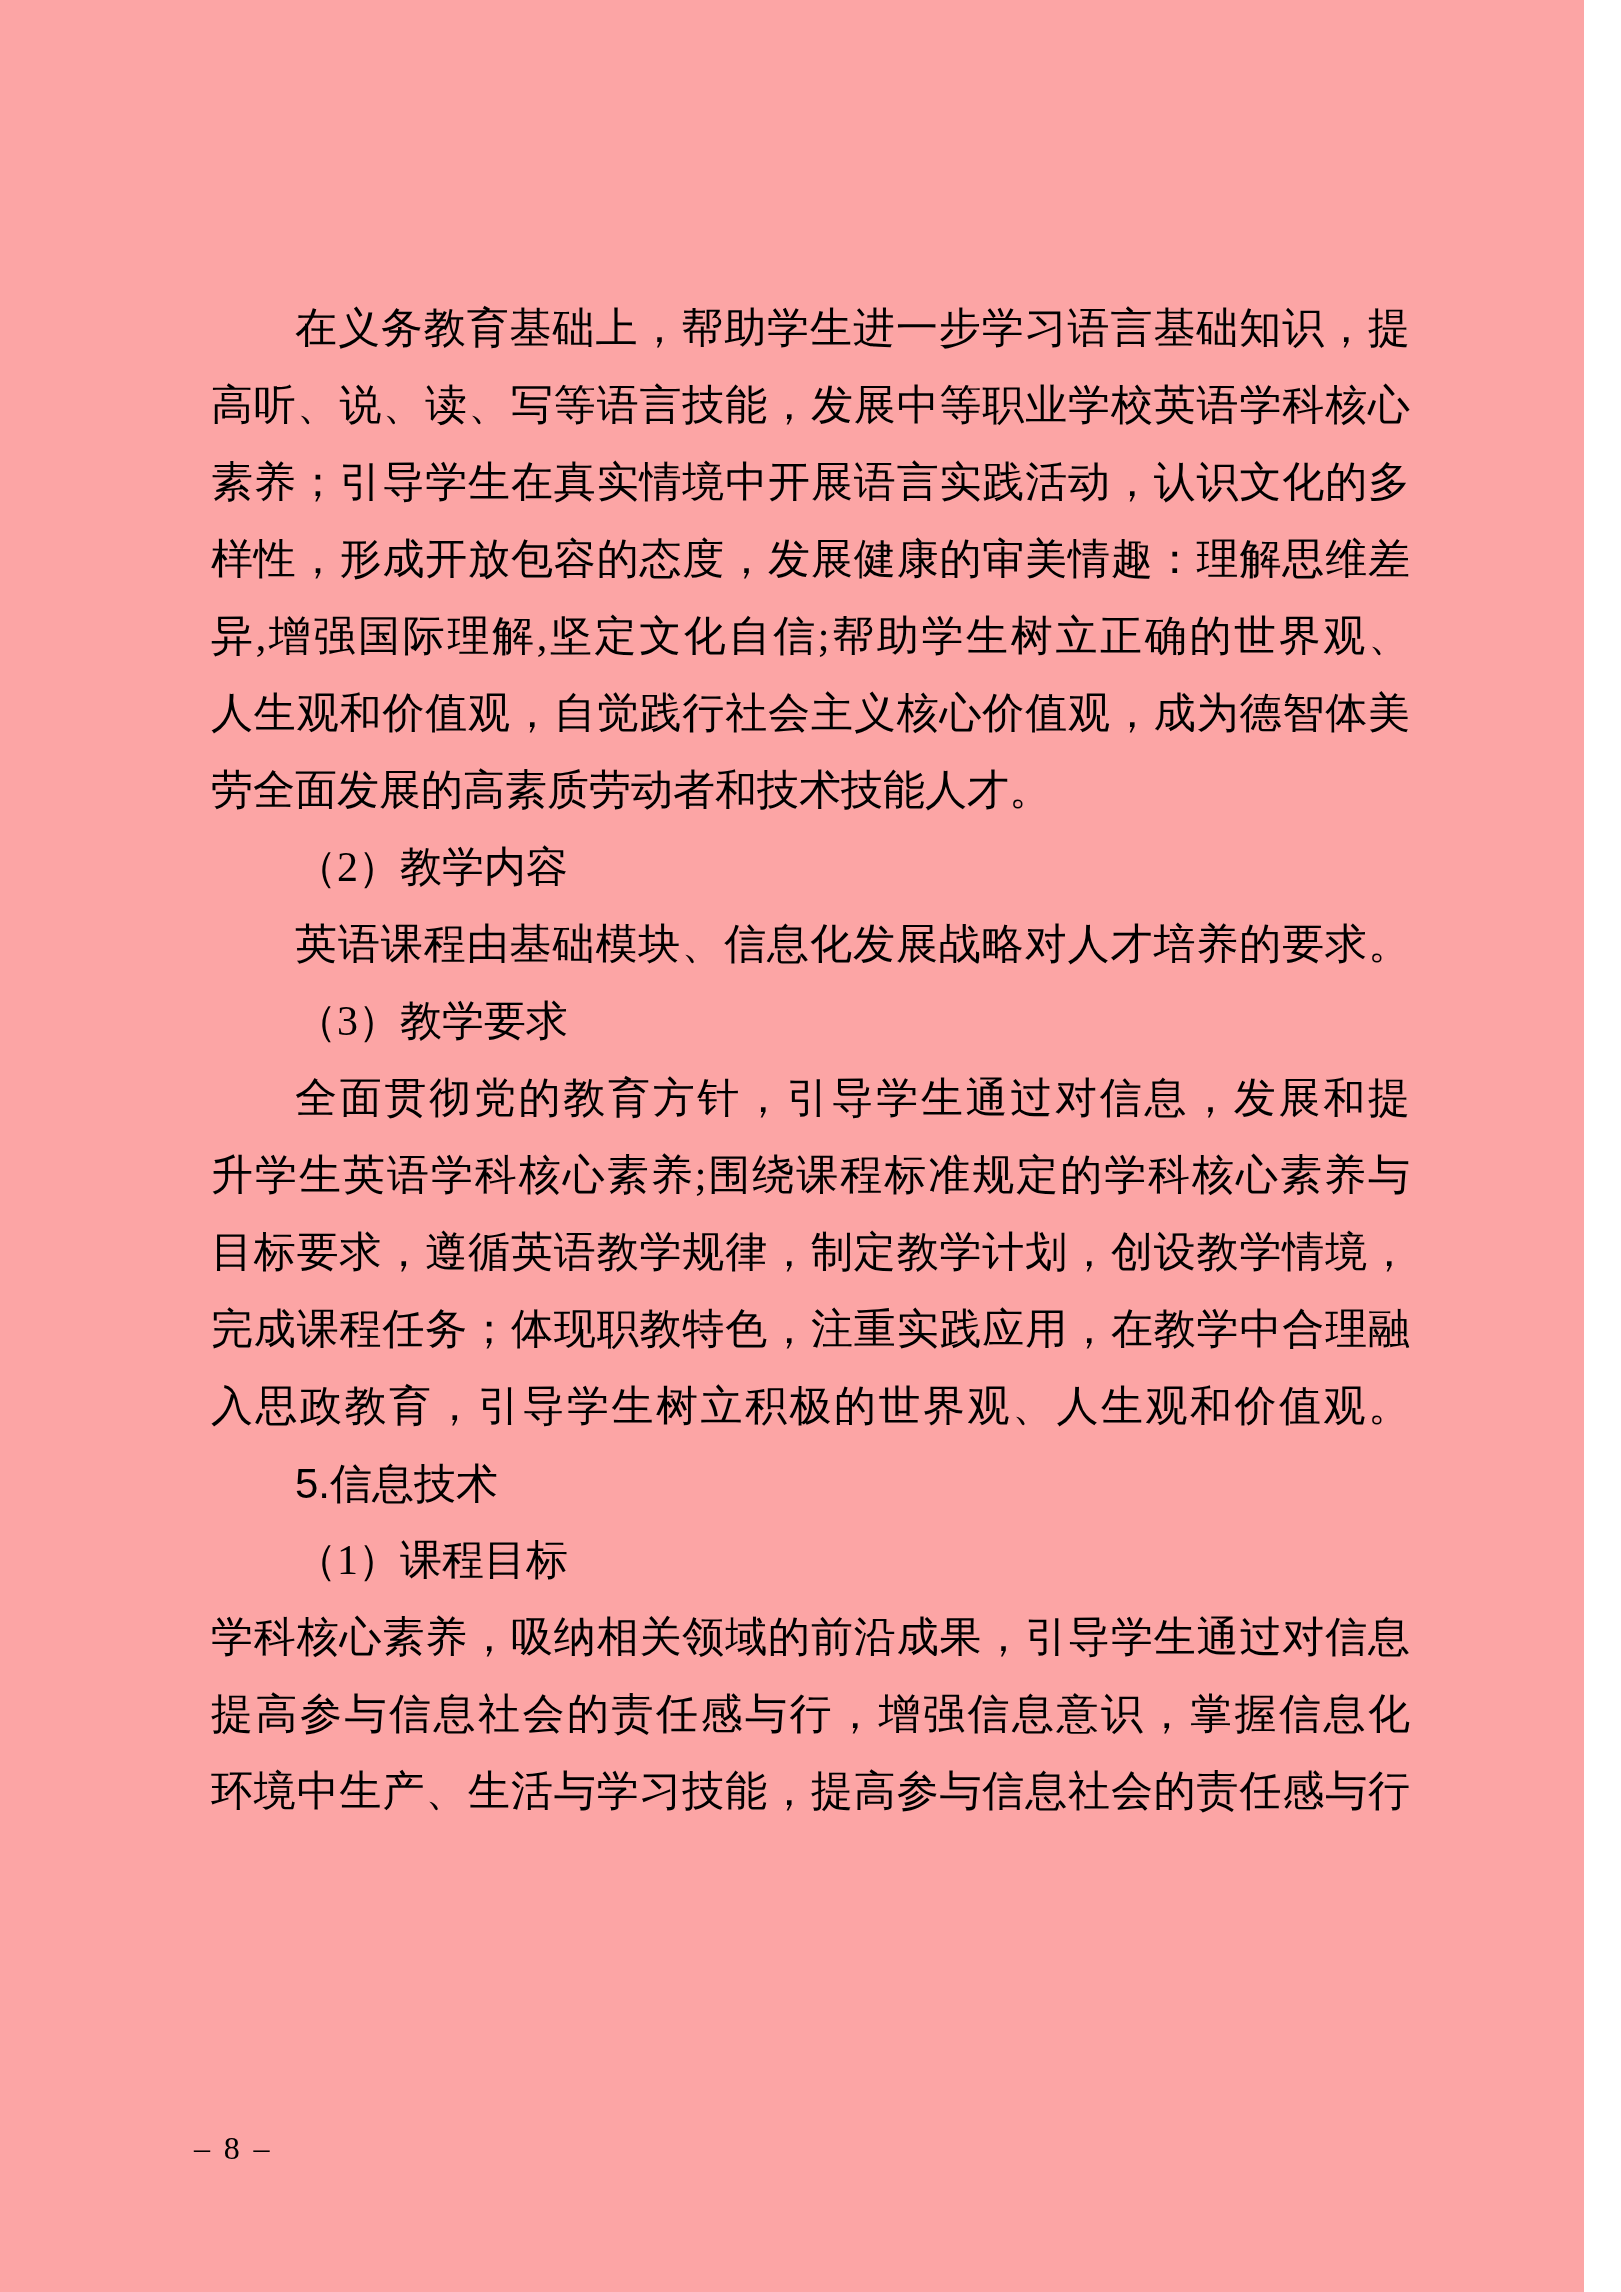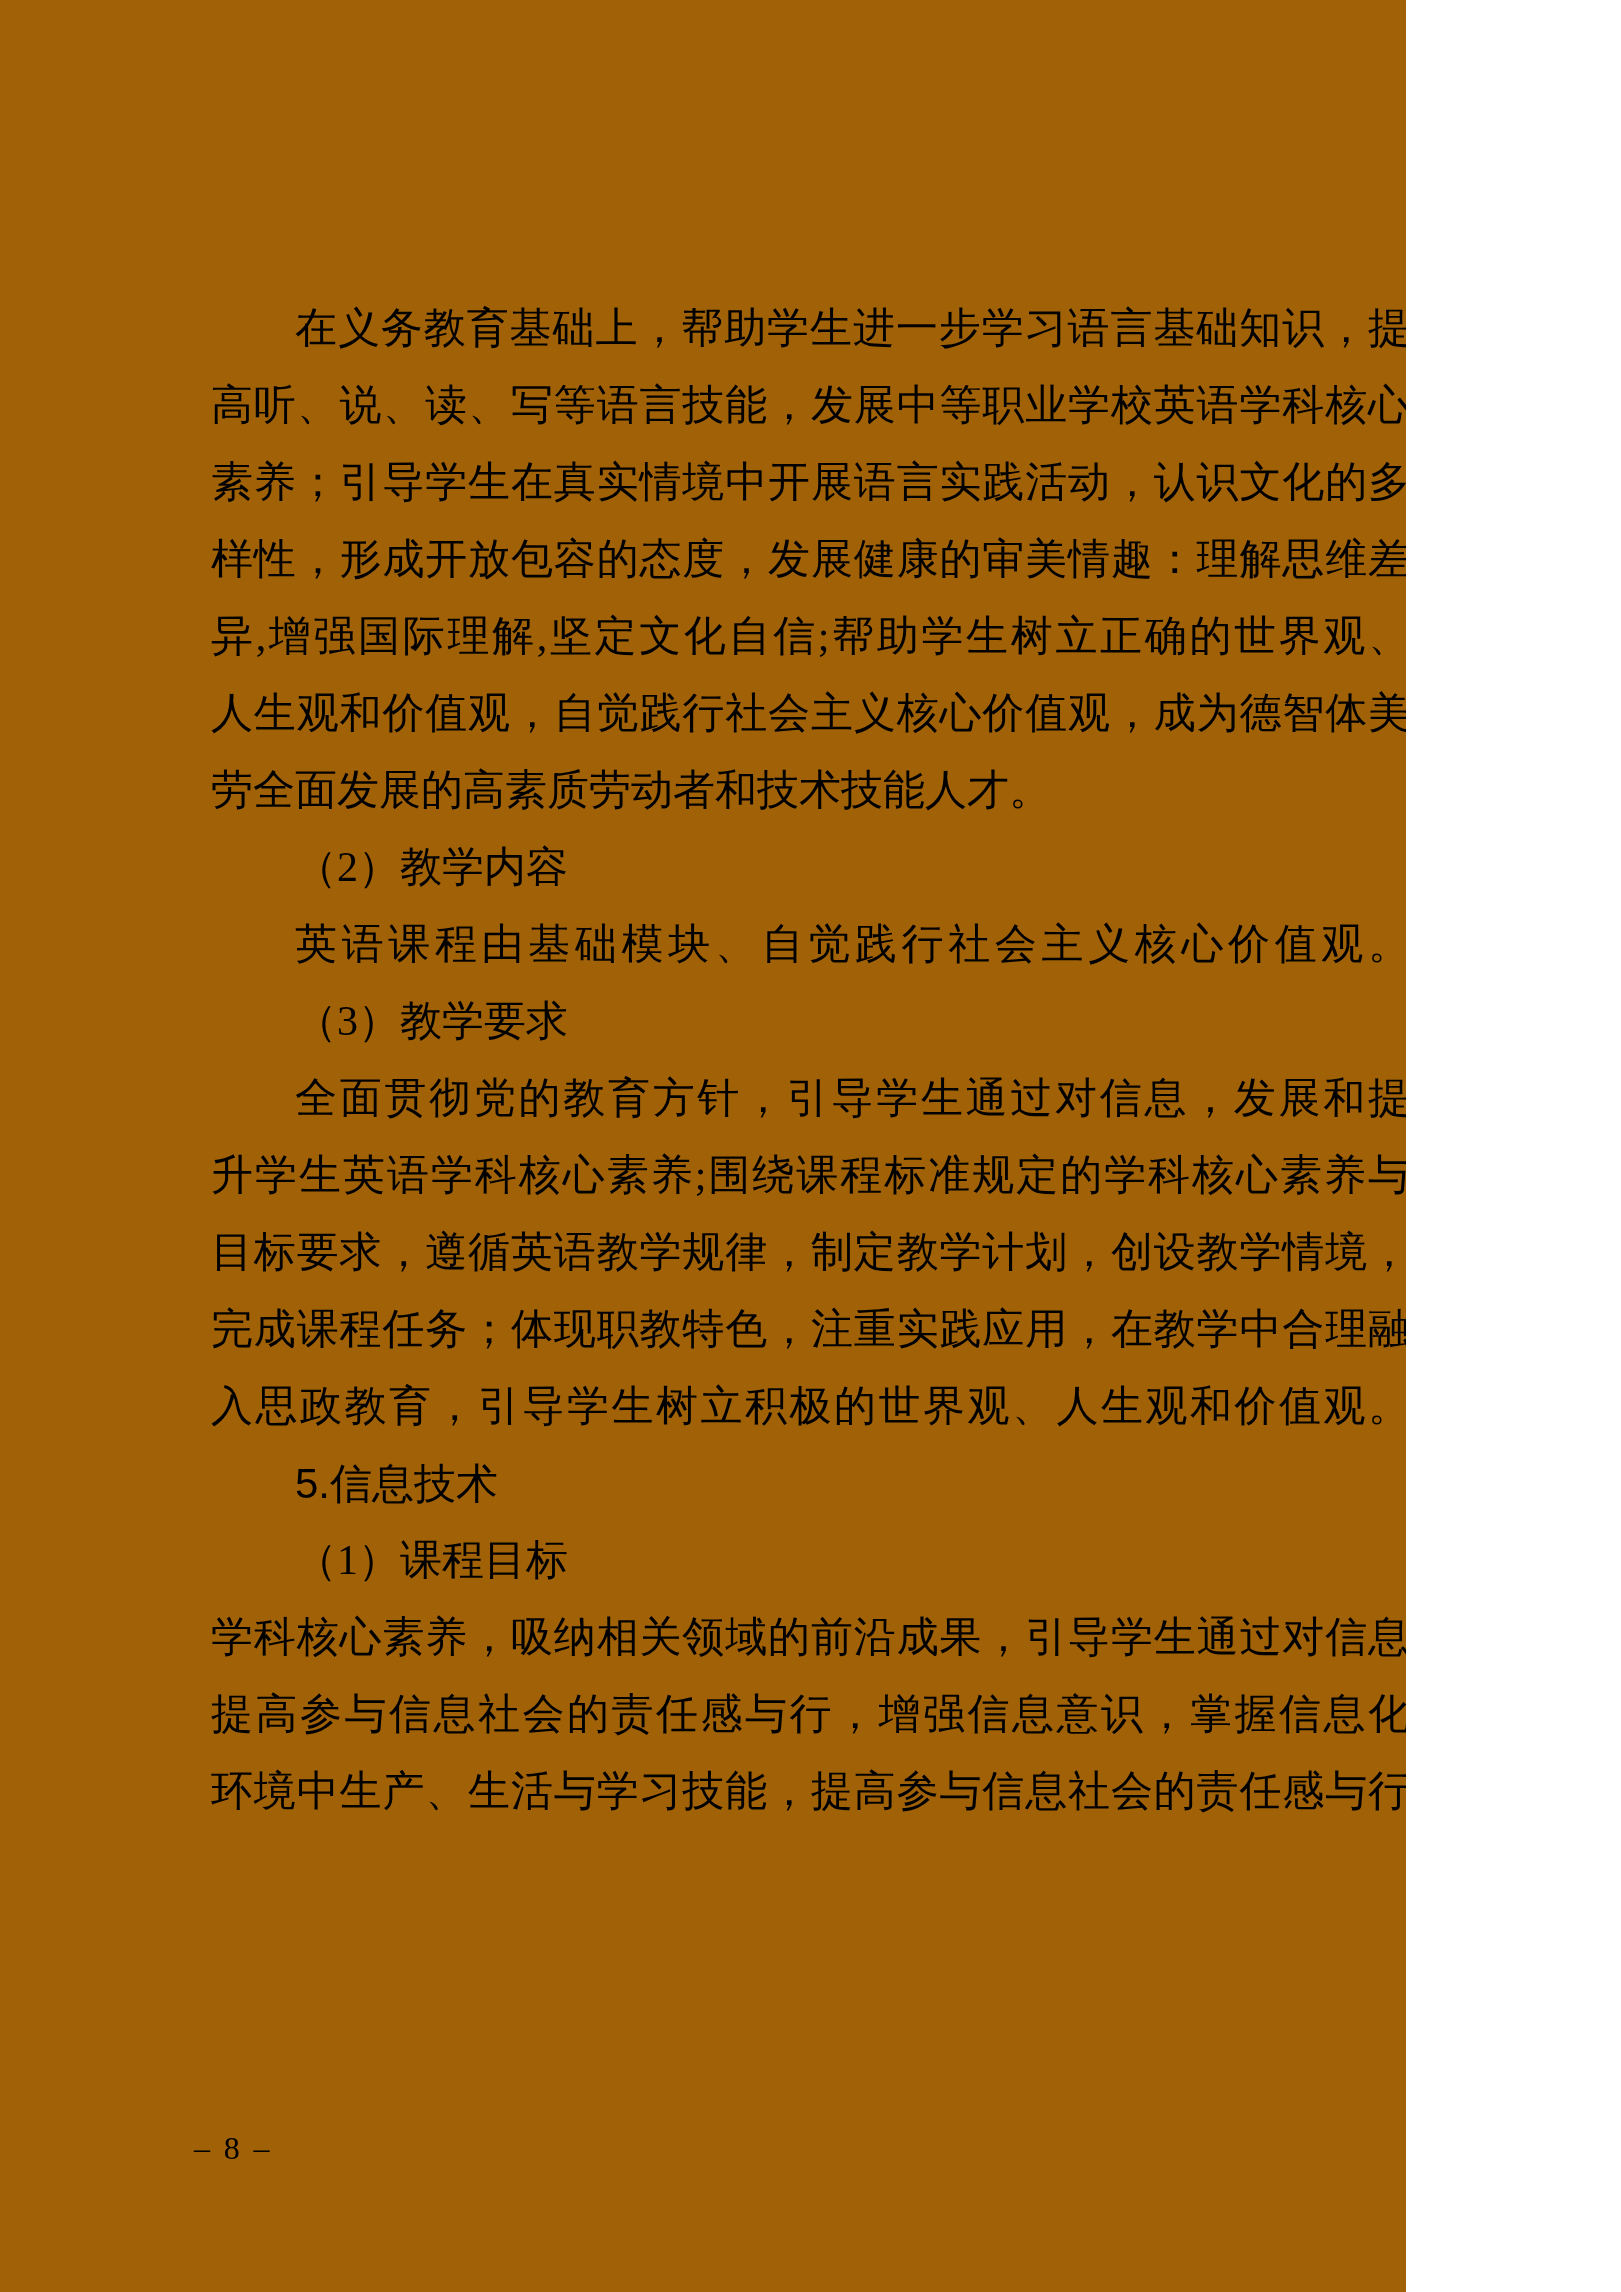--- a/index.html
+++ b/index.html
@@ -2,23 +2,23 @@
 <html><head>
 <meta charset="utf-8">
 <style>
   html, body {
     margin: 0;
     padding: 0;
     background: #ffffff;
   }
   .page {
     position: relative;
-    width: 1406px;
+    width: 1584px;
     height: 2293px;
-    background: #a16207;
+    background: #fca5a5;
     color: #000000;
     font-family: "Liberation Serif", "DejaVu Serif", serif;
     overflow: hidden;
   }
   .text-block {
     position: absolute;
     left: 211px;
     top: 290px;
     width: 1199px;
   }
@@ -61,21 +61,21 @@
 <div class="page">
   <div class="text-block">
       <div class="line indent justify">在义务教育基础上，帮助学生进一步学习语言基础知识，提</div>
       <div class="line justify">高听、说、读、写等语言技能，发展中等职业学校英语学科核心</div>
       <div class="line justify">素养；引导学生在真实情境中开展语言实践活动，认识文化的多</div>
       <div class="line justify">样性，形成开放包容的态度，发展健康的审美情趣：理解思维差</div>
       <div class="line justify">异,增强国际理解,坚定文化自信;帮助学生树立正确的世界观、</div>
       <div class="line justify">人生观和价值观，自觉践行社会主义核心价值观，成为德智体美</div>
       <div class="line">劳全面发展的高素质劳动者和技术技能人才。</div>
       <div class="line indent">（2）教学内容</div>
-      <div class="line indent justify">英语课程由基础模块、自觉践行社会主义核心价值观。</div>
+      <div class="line indent justify">英语课程由基础模块、信息化发展战略对人才培养的要求。</div>
       <div class="line indent">（3）教学要求</div>
       <div class="line indent justify">全面贯彻党的教育方针，引导学生通过对信息，发展和提</div>
       <div class="line justify">升学生英语学科核心素养;围绕课程标准规定的学科核心素养与</div>
       <div class="line justify">目标要求，遵循英语教学规律，制定教学计划，创设教学情境，</div>
       <div class="line justify">完成课程任务；体现职教特色，注重实践应用，在教学中合理融</div>
       <div class="line justify">入思政教育，引导学生树立积极的世界观、人生观和价值观。</div>
       <div class="line indent bold">5.信息技术</div>
       <div class="line indent">（1）课程目标</div>
       <div class="line justify">学科核心素养，吸纳相关领域的前沿成果，引导学生通过对信息</div>
       <div class="line justify">提高参与信息社会的责任感与行，增强信息意识，掌握信息化</div>

